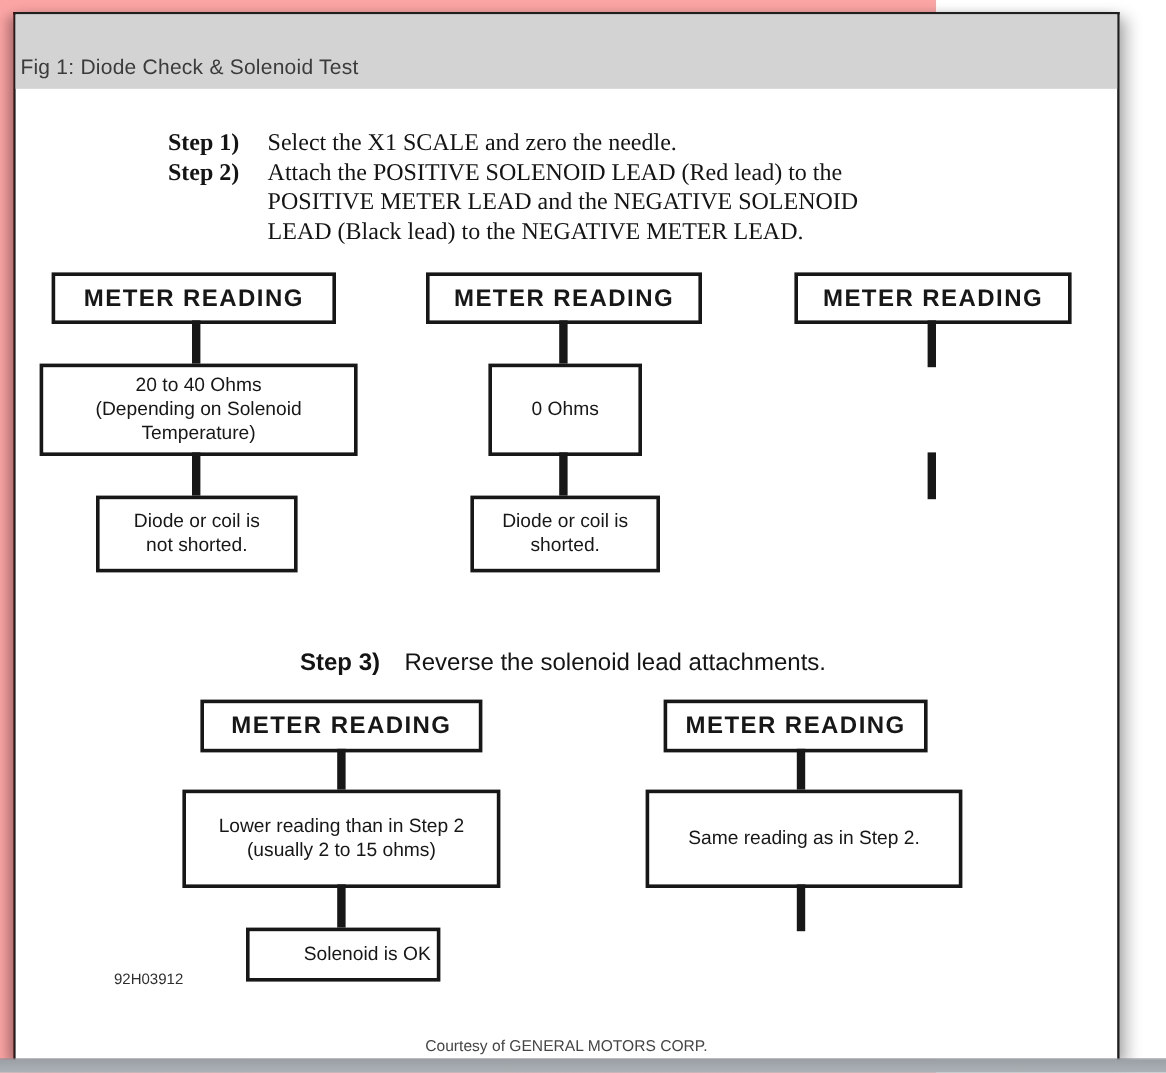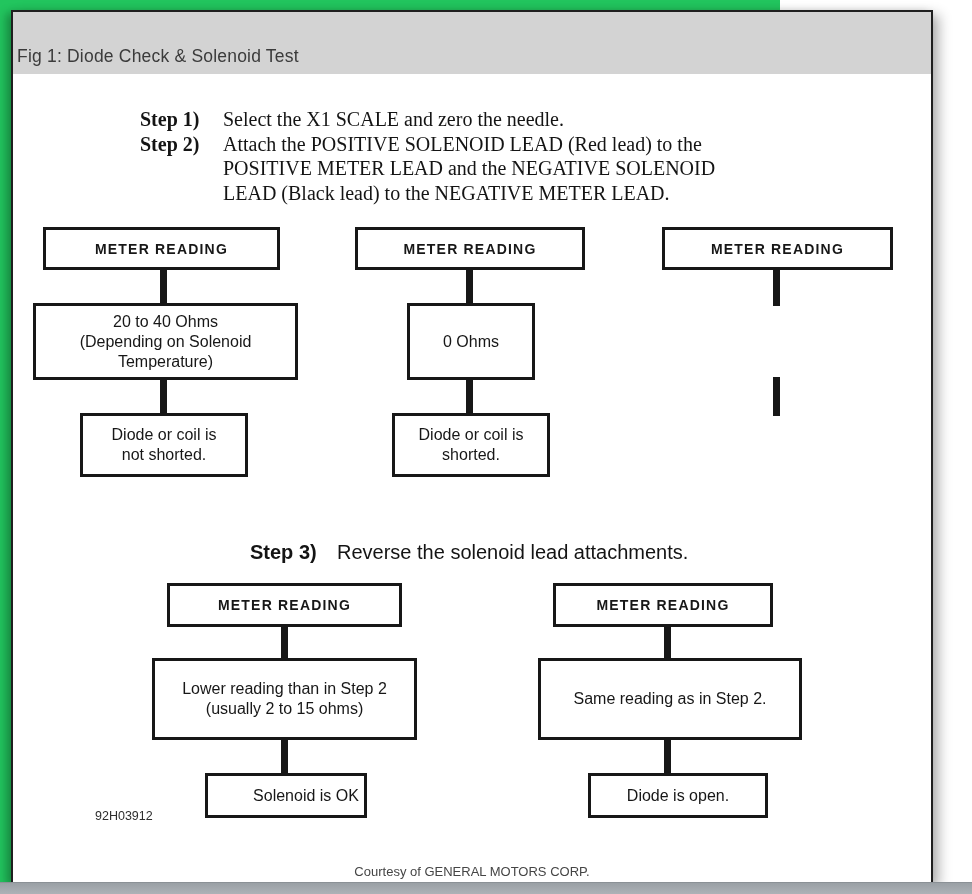--- a/index.html
+++ b/index.html
@@ -1,19 +1,19 @@
 <!DOCTYPE html>
 <html><head>
 <meta charset="utf-8">
 <style>
   * { margin:0; padding:0; box-sizing:border-box; }
   html,body { width:972px; height:894px; background:#ffffff; overflow:hidden;
               font-family:"Liberation Sans", sans-serif; }
 
-  .stage { position:relative; width:780px; height:894px; background:#22c55e; }
+  .stage { position:relative; width:780px; height:894px; background:#fca5a5; }
 
   
   .window {
     position:absolute; left:11px; top:10px; width:922px; height:873px;
     background:#ffffff; border:2px solid #1f1f1f; border-bottom:none;
     box-shadow:-5px 3px 9px rgba(0,0,0,0.28), 6px 5px 12px rgba(0,0,0,0.30);
   }
 
   .titlebar {
     position:absolute; left:0; top:0; right:0; height:62px;
@@ -32,21 +32,21 @@
                font-size:20px; line-height:24px; color:#141414; }
   .step3-row .step-label { width:87px; flex:0 0 87px; }
 
   
   .box {
     position:absolute; border:3px solid #171717; background:#fff;
     display:flex; align-items:center; justify-content:center;
     text-align:center; color:#171717; white-space:pre-line;
     font-size:16px; line-height:20px;
   }
-  .hdr { font-weight:bold; letter-spacing:1.2px; font-size:14px;text-align:right; }
+  .hdr { font-weight:bold; letter-spacing:1.2px; font-size:20px;text-align:right; }
   .conn { position:absolute; width:7px; background:#171717; }
 
   
   .h1 { left:30px;  top:215px; width:237px; height:43px; }
   .h2 { left:342px; top:215px; width:230px; height:43px; }
   .h3 { left:649px; top:215px; width:231px; height:43px; }
   .r1 { left:20px;  top:291px; width:265px; height:77px; }
   .r2 { left:394px; top:291px; width:128px; height:77px; }
   .r3 { left:634px; top:291px; width:265px; height:77px; }
   .e1 { left:67px;  top:401px; width:168px; height:64px; }
@@ -135,20 +135,19 @@
     <div class="conn c4a"></div>
     <div class="box r4">Lower reading than in Step 2
 (usually 2 to 15 ohms)</div>
     <div class="conn c4b"></div>
     <div class="box e4">Solenoid is OK</div>
 
     <div class="box hdr h5">METER READING</div>
     <div class="conn c5a"></div>
     <div class="box r5">Same reading as in Step 2.</div>
     <div class="conn c5b"></div>
-    <div class="box e5">Diode is open.</div>
 
     <div class="figure-code">92H03912</div>
     <div class="footer-credit">Courtesy of GENERAL MOTORS CORP.</div>
   </div>
 
   <div class="hscrollbar"></div>
 </div>
 
 </body></html>

